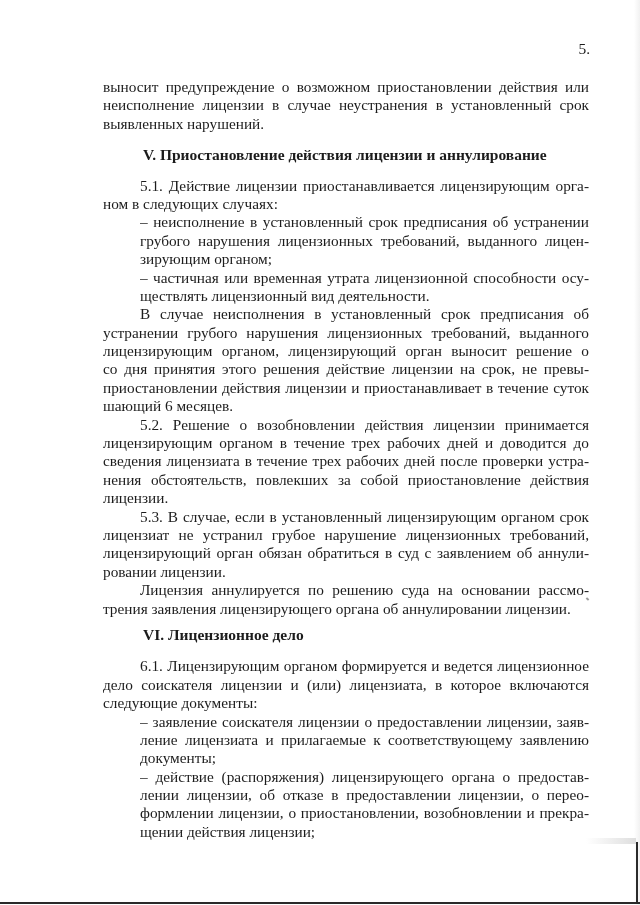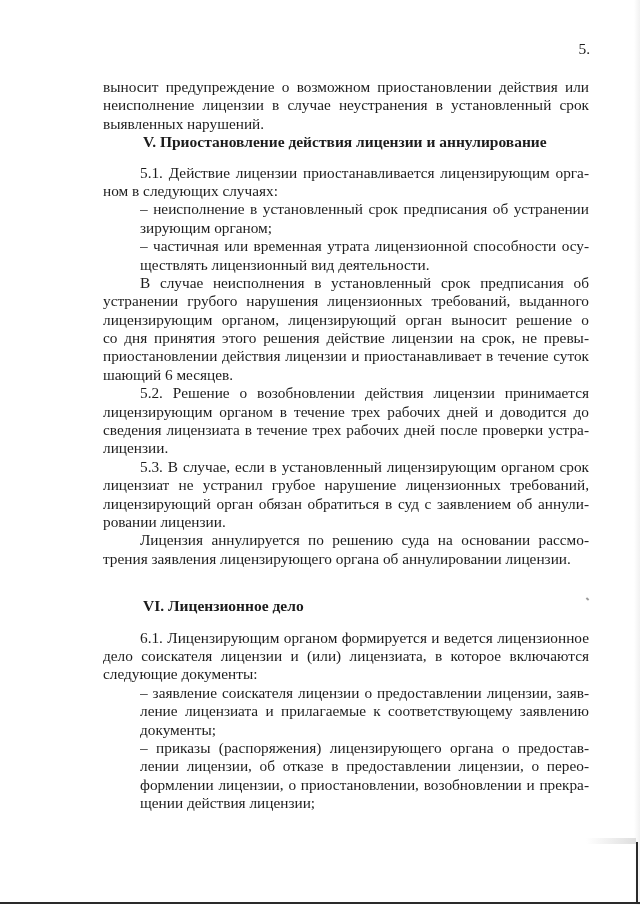--- a/index.html
+++ b/index.html
@@ -37,22 +37,22 @@
     display: block; height: 18.4px; white-space: nowrap;
     text-align: justify; text-align-last: justify; overflow: hidden;
   }
   .line.last { text-align-last: left; }
   .ind { padding-left: 37px; }
   .blk { margin-left: 37px; }
   .heading {
     font-weight: bold; font-size: 15.5px; line-height: 18.4px;
     padding-left: 40px; white-space: nowrap;
   }
-  .h5 { margin-bottom: 12px; }
-  .h6 { margin-top: 29px; margin-bottom: 13px; }
+  .h5 { margin-top: 13px; margin-bottom: 12px; }
+  .h6 { margin-top: 8px; margin-bottom: 13px; }
   .dot {
     position: absolute; left: 586px; top: 598px; width: 3px; height: 2px;
     background: #9a9a9a; transform: rotate(40deg);
   }
 </style>
 </head>
 <body>
 
 <div class="edge-right"></div>
 <div class="scan-smudge"></div>
@@ -70,20 +70,21 @@
     <span class="line last">выявленных нарушений.</span>
   </div>
 
   <div class="heading h5">V. Приостановление действия лицензии и аннулирование</div>
 
   <div>
     <span class="line ind">5.1. Действие лицензии приостанавливается лицензирующим орга-</span>
     <span class="line last">ном в следующих случаях:</span>
     <div class="blk">
       <span class="line">– неисполнение в установленный срок предписания об устранении</span>
+      <span class="line">грубого нарушения лицензионных требований, выданного лицен-</span>
       <span class="line last">зирующим органом;</span>
     </div>
     <div class="blk">
       <span class="line">– частичная или временная утрата лицензионной способности осу-</span>
       <span class="line last">ществлять лицензионный вид деятельности.</span>
     </div>
   </div>
 
   <div>
     <span class="line ind">В случае неисполнения в установленный срок предписания об</span>
@@ -91,20 +92,21 @@
     <span class="line">лицензирующим органом, лицензирующий орган выносит решение о</span>
     <span class="line">со дня принятия этого решения действие лицензии на срок, не превы-</span>
     <span class="line">приостановлении действия лицензии и приостанавливает в течение суток</span>
     <span class="line last">шающий 6 месяцев.</span>
   </div>
 
   <div>
     <span class="line ind">5.2. Решение о возобновлении действия лицензии принимается</span>
     <span class="line">лицензирующим органом в течение трех рабочих дней и доводится до</span>
     <span class="line">сведения лицензиата в течение трех рабочих дней после проверки устра-</span>
+    <span class="line">нения обстоятельств, повлекших за собой приостановление действия</span>
     <span class="line last">лицензии.</span>
   </div>
 
   <div>
     <span class="line ind">5.3. В случае, если в установленный лицензирующим органом срок</span>
     <span class="line">лицензиат не устранил грубое нарушение лицензионных требований,</span>
     <span class="line">лицензирующий орган обязан обратиться в суд с заявлением об аннули-</span>
     <span class="line last">ровании лицензии.</span>
   </div>
 
@@ -118,20 +120,20 @@
   <div>
     <span class="line ind">6.1. Лицензирующим органом формируется и ведется лицензионное</span>
     <span class="line">дело соискателя лицензии и (или) лицензиата, в которое включаются</span>
     <span class="line last">следующие документы:</span>
     <div class="blk">
       <span class="line">– заявление соискателя лицензии о предоставлении лицензии, заяв-</span>
       <span class="line">ление лицензиата и прилагаемые к соответствующему заявлению</span>
       <span class="line last">документы;</span>
     </div>
     <div class="blk">
-      <span class="line">– приказы (распоряжения) лицензирующего органа о предостав-</span>
+      <span class="line">– действие (распоряжения) лицензирующего органа о предостав-</span>
       <span class="line">лении лицензии, об отказе в предоставлении лицензии, о перео-</span>
       <span class="line">формлении лицензии, о приостановлении, возобновлении и прекра-</span>
       <span class="line last">щении действия лицензии;</span>
     </div>
   </div>
 
 </div>
 
 </body></html>

